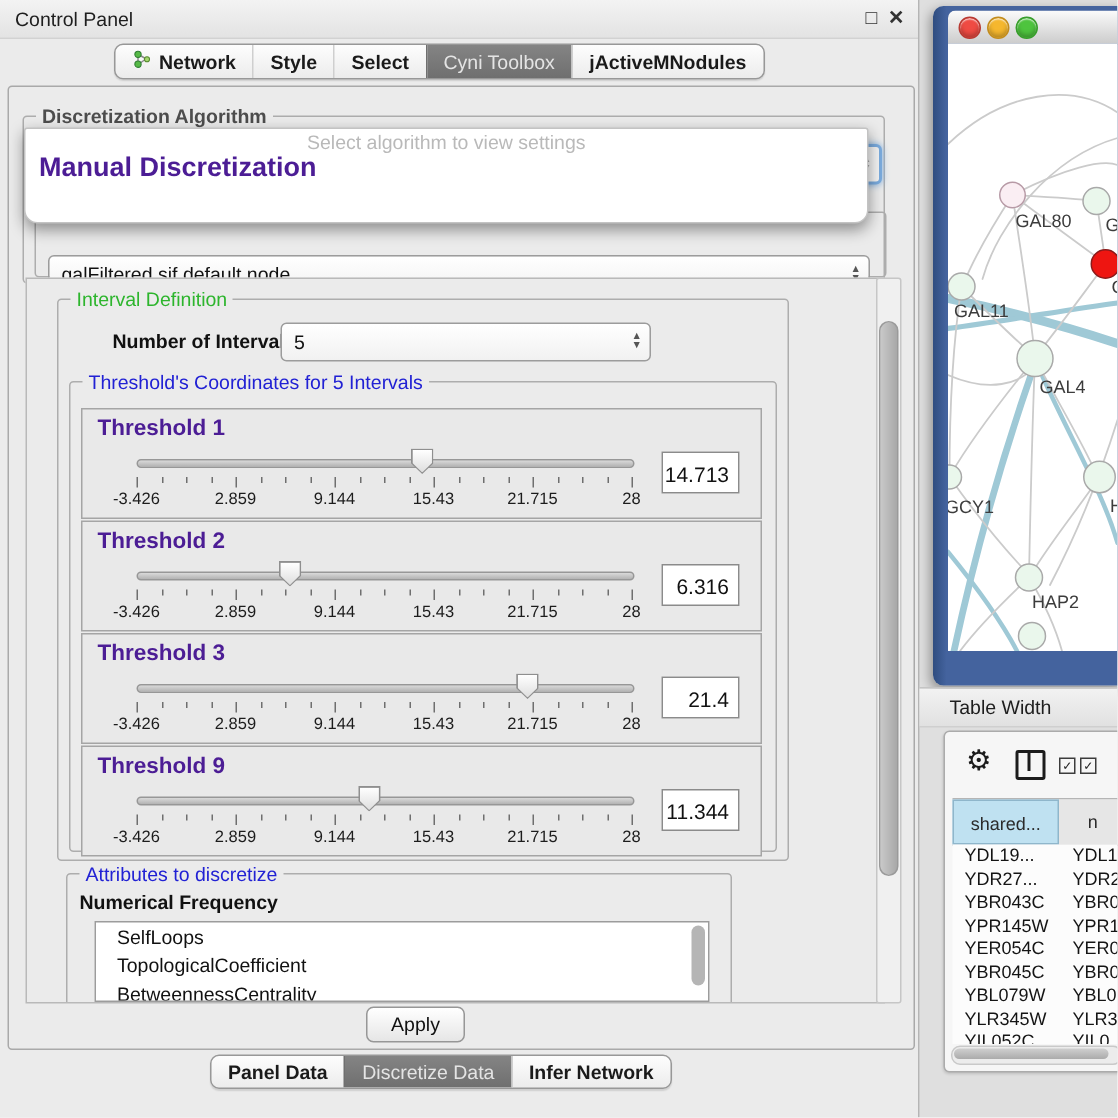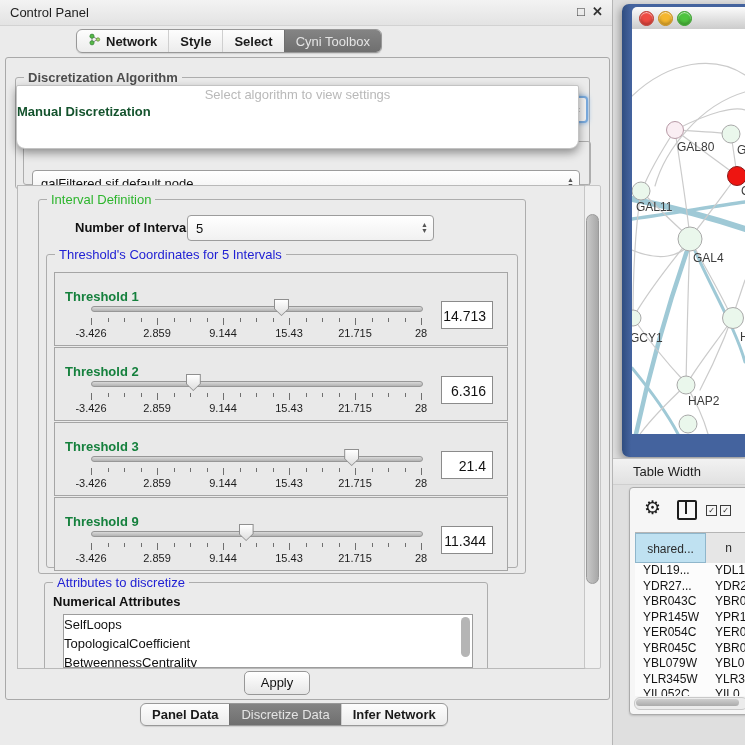--- a/index.html
+++ b/index.html
@@ -24,42 +24,42 @@
   .g-blue{color:#2121d4;}
 
   .combo{position:absolute;background:linear-gradient(#ffffff,#f1f1f1);border:1px solid #9c9c9c;border-radius:4px;font-size:13px;color:#111;}
   .combo .val{position:absolute;left:8px;top:50%;transform:translateY(-50%);}
   .stepper{position:absolute;right:5px;top:50%;transform:translateY(-50%);display:flex;flex-direction:column;align-items:center;line-height:5px;}
   .stepper i{font-style:normal;font-size:7px;color:#555;height:6px;}
   .combo-behind{border:2px solid #7aabde;box-shadow:0 0 5px #7aabde;background:#f4f4f4;}
 
   .popup{position:absolute;background:#fff;border:1px solid #c3c3c3;border-radius:2px 2px 9px 9px;box-shadow:0 4px 10px rgba(0,0,0,.4);z-index:5;}
   .popup .prompt{height:17px;line-height:17px;text-align:center;color:#b9b9b9;font-size:13px;}
-  .popup .opt{height:17px;line-height:17px;font-size:13px;color:#14532d;}
+  .popup .opt{height:17px;line-height:17px;padding-left:9px;font-size:18px;color:#4c1d95;}
   .popup .opt.first{font-weight:bold;}
 
   .scrollpane{position:absolute;left:11px;top:127px;width:571px;height:482px;border:1px solid #b9b9b9;background:#ebebeb;overflow:hidden;}
   .vscroll{position:absolute;left:578px;top:127px;width:15px;height:482px;background:#f0f0f0;border:1px solid #c6c6c6;border-radius:2px;}
   .vscroll .thumb{position:absolute;left:1px;width:11px;background:linear-gradient(90deg,#c9c9c9,#a8a8a8);border:1px solid #9a9a9a;border-radius:7px;}
 
   .bold-label{position:absolute;font-size:13px;font-weight:bold;color:#111;white-space:nowrap;}
 
   .thresh-row{position:relative;width:452px;height:72px;border:1px solid #a5a5a5;background:#e9e9e9;margin-bottom:1px;}
-  .thresh-label{position:absolute;left:10px;top:16px;font-size:13px;font-weight:bold;color:#15803d;}
+  .thresh-label{position:absolute;left:10px;top:4px;font-size:15px;font-weight:bold;color:#4c1d95;}
   .sl-track{position:absolute;left:36px;top:33px;width:330px;height:4px;background:linear-gradient(#d9d9d9,#b3b3b3);border:1px solid #979797;border-radius:3px;}
   .sl-thumb{position:absolute;top:26px;width:15px;height:17px;clip-path:polygon(0 0,100% 0,100% 58%,50% 100%,0 58%);background:#8f8f8f;z-index:2;}
   .sl-thumb i{position:absolute;left:1px;top:1px;right:1px;bottom:1px;clip-path:polygon(0 0,100% 0,100% 58%,50% 100%,0 58%);background:linear-gradient(#ffffff,#dedede);}
   .tick{position:absolute;width:1px;background:#6f6f6f;top:45px;}
   .tick.major{height:7px;}
   .tick.minor{height:4px;}
   .tick-label{position:absolute;top:54px;width:50px;margin-left:-25px;text-align:center;font-size:11px;color:#1c1c1c;}
   .val-box{position:absolute;left:386px;top:28px;width:52px;height:28px;line-height:28px;background:#fff;border:1px solid #8b8b8b;font-size:14px;color:#111;text-align:right;padding-right:6px;box-sizing:border-box;}
 
   .listbox{position:absolute;background:#fff;border:1px solid #9c9c9c;overflow:hidden;}
-  .listbox .item{height:19px;line-height:19px;padding-left:0;font-size:13px;color:#111;}
+  .listbox .item{height:19px;line-height:19px;padding-left:14px;font-size:13px;color:#111;}
   .list-thumb{position:absolute;right:2px;top:2px;width:9px;height:40px;background:#b5b5b5;border-radius:5px;}
 
   .apply-btn{position:absolute;left:238px;top:613px;width:64px;height:22px;border:1px solid #979797;border-radius:5px;background:linear-gradient(#ffffff,#e6e6e6);font-size:13px;color:#111;text-align:center;line-height:21px;}
 
   
   .net-window{position:absolute;left:622px;top:4px;width:127px;height:453px;background:linear-gradient(90deg,#2f4d80 0,#44639e 9px,#44639e 100%);border-radius:7px 0 0 7px;box-shadow:-2px 3px 8px rgba(0,0,0,.35);}
   .net-titlebar{position:absolute;left:10px;top:3px;right:0;height:22px;background:linear-gradient(#fbfbfb,#cccccc);border-radius:5px 0 0 0;border-bottom:1px solid #9f9f9f;}
   .light{position:absolute;top:4px;width:13px;height:13px;border-radius:50%;box-shadow:inset 0 1px 1px rgba(255,255,255,.7), inset 0 -2px 3px rgba(0,0,0,.25);}
   .net-canvas-wrap{position:absolute;left:10px;top:25px;width:113px;height:405px;background:#fff;overflow:hidden;}
 
@@ -104,20 +104,23 @@
           <span>Network</span>
         </div>
         <div class="tab">
           <span>Style</span>
         </div>
         <div class="tab">
           <span>Select</span>
         </div>
         <div class="tab selected">
           <span>Cyni Toolbox</span>
+        </div>
+        <div class="tab">
+          <span>jActiveMNodules</span>
         </div>
       </div>
 
     <div class="cp-content">
 
       <div class="group" style="left:9px;top:19px;width:573px;height:110px;">
         <span class="group-label g-gray">Discretization Algorithm</span>
       </div>
       <div class="combo combo-behind" style="left:17px;top:38px;width:561px;height:23px;">
         <span class="stepper">
@@ -300,21 +303,21 @@
                 <span class="tick-label" style="left: 234px;">15.43</span>
                 <span class="tick-label" style="left: 300px;">21.715</span>
                 <span class="tick-label" style="left: 366px;">28</span>
                 <div class="val-box">11.344</div>
               </div>
             </div>
         </div>
 
         <div class="group" style="left:26px;top:396px;width:442px;height:100px;">
           <span class="group-label g-blue">Attributes to discretize</span>
-          <span class="bold-label" style="left:8px;top:11px;">Numerical Attributes</span>
+          <span class="bold-label" style="left:8px;top:11px;">Numerical Frequency</span>
           <div class="listbox" style="left:18px;top:31px;width:408px;height:52px;">
             <div id="attr-items">
                 <div class="item">SelfLoops</div>
                 <div class="item">TopologicalCoefficient</div>
                 <div class="item">BetweennessCentrality</div>
               </div>
             <div class="list-thumb"></div>
           </div>
         </div>
       </div>

